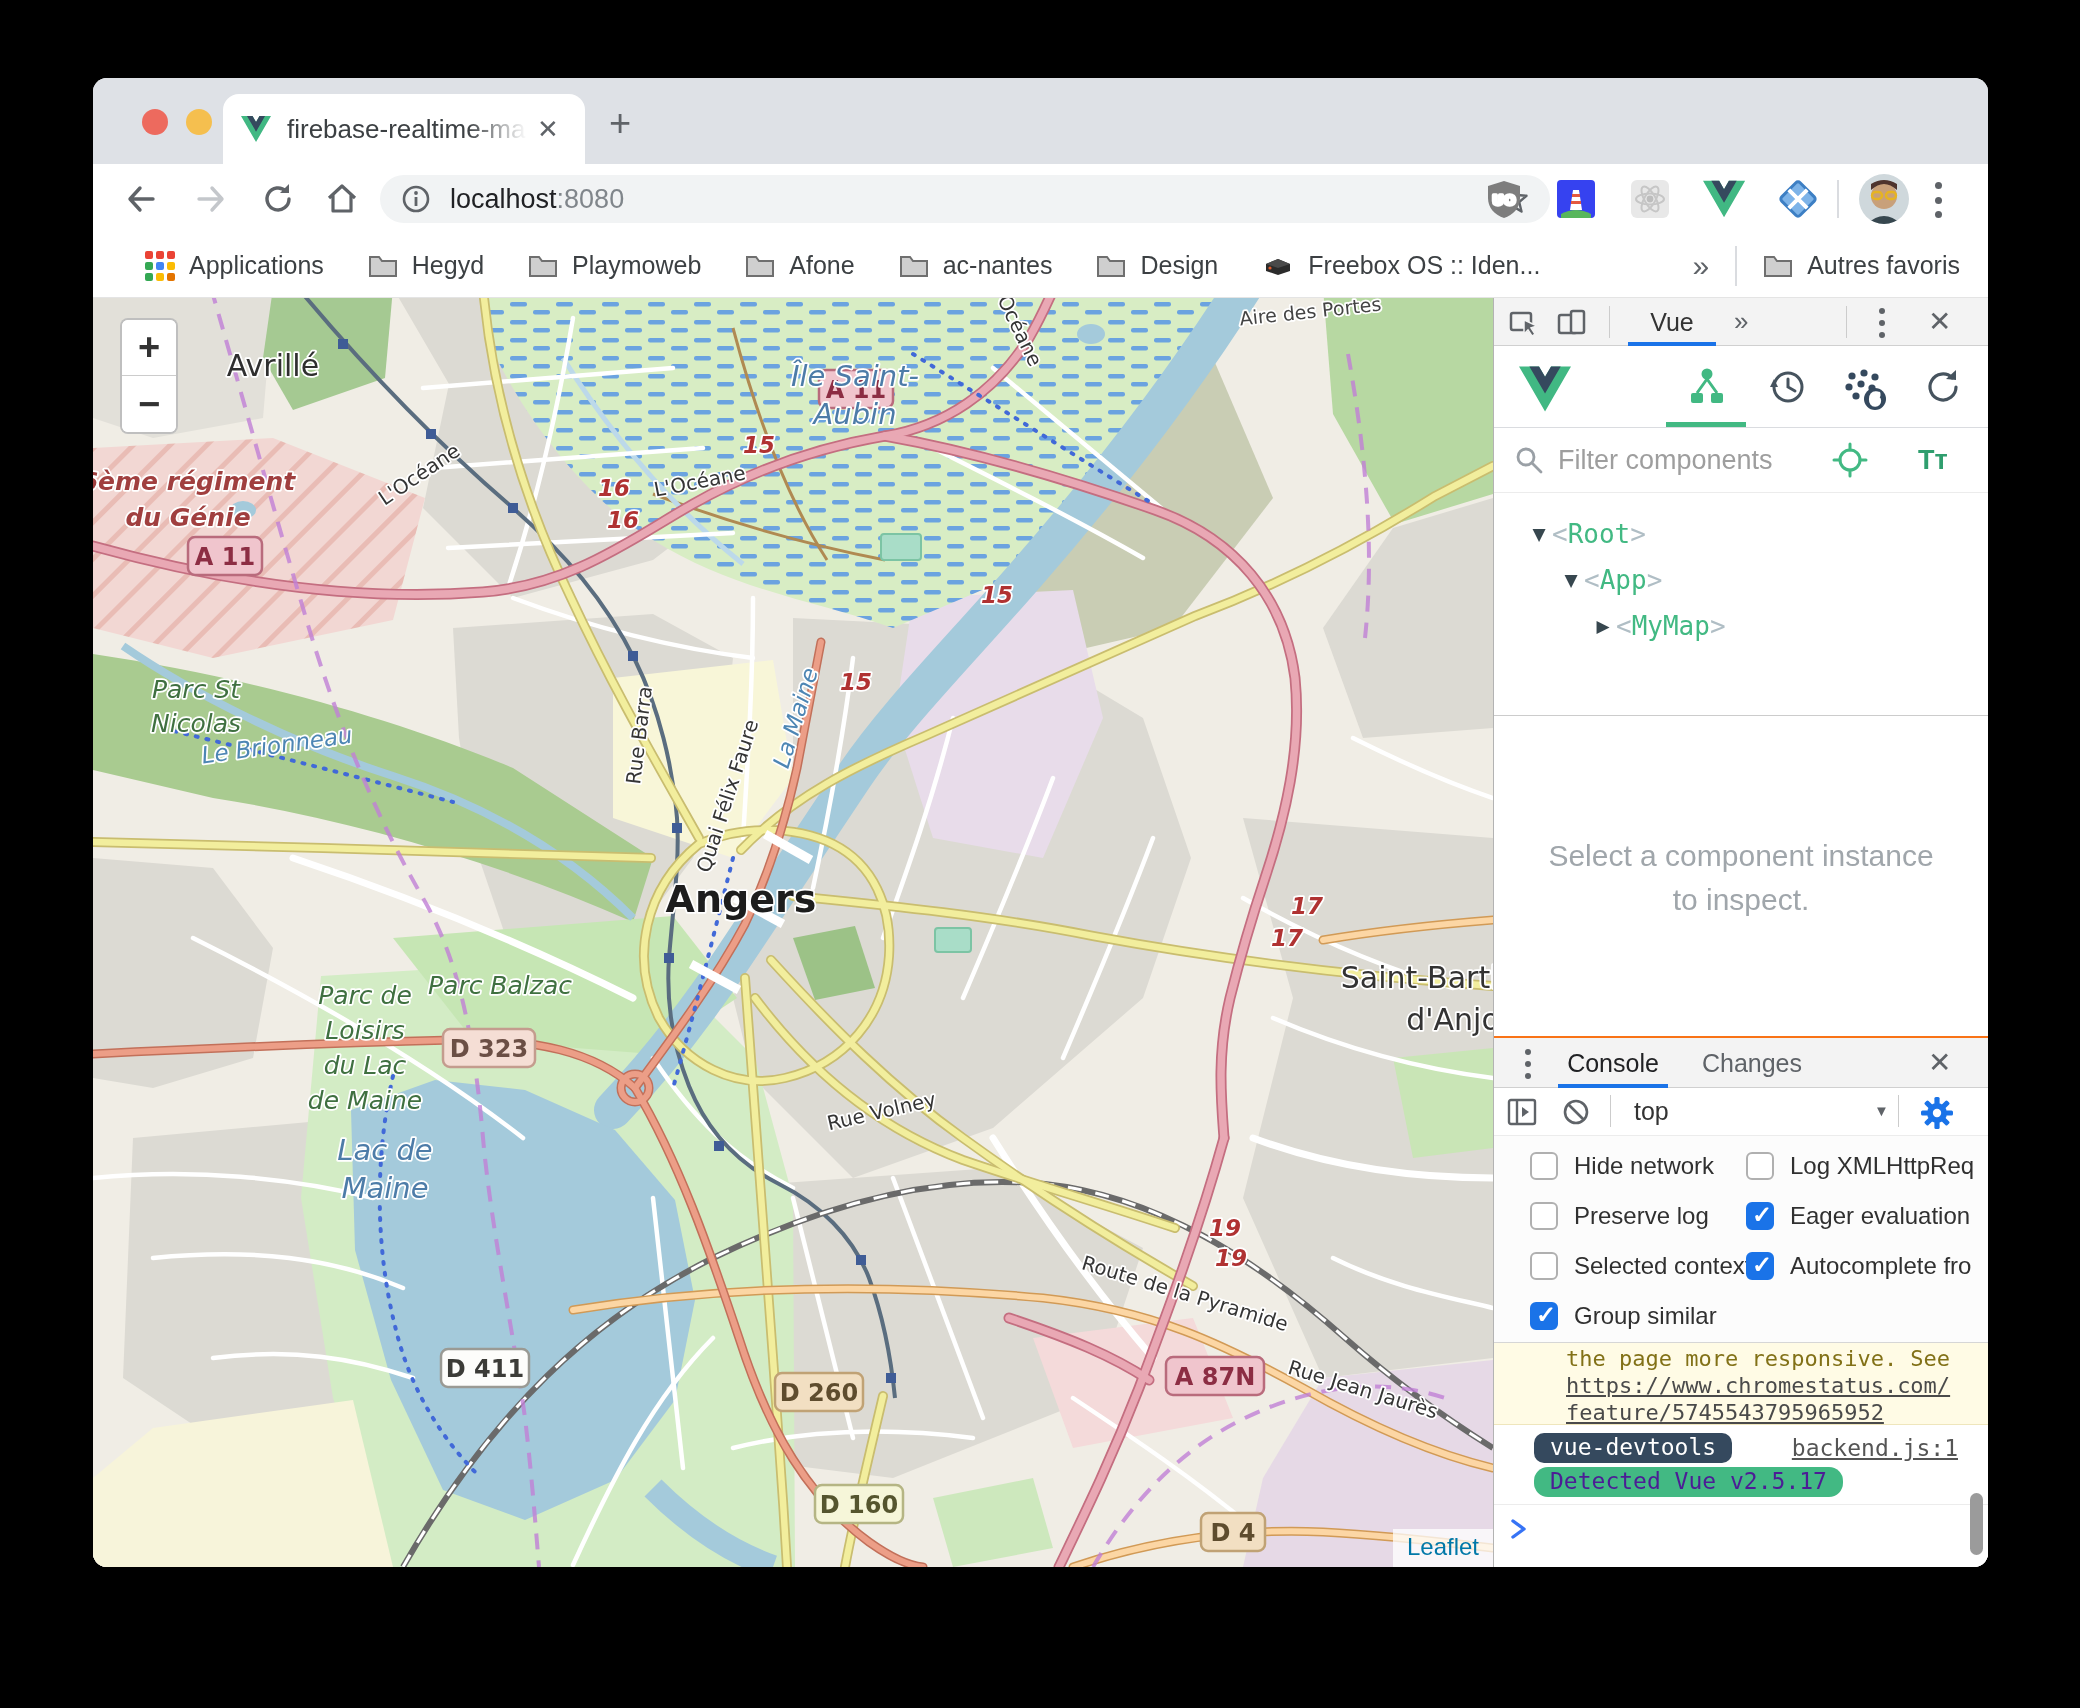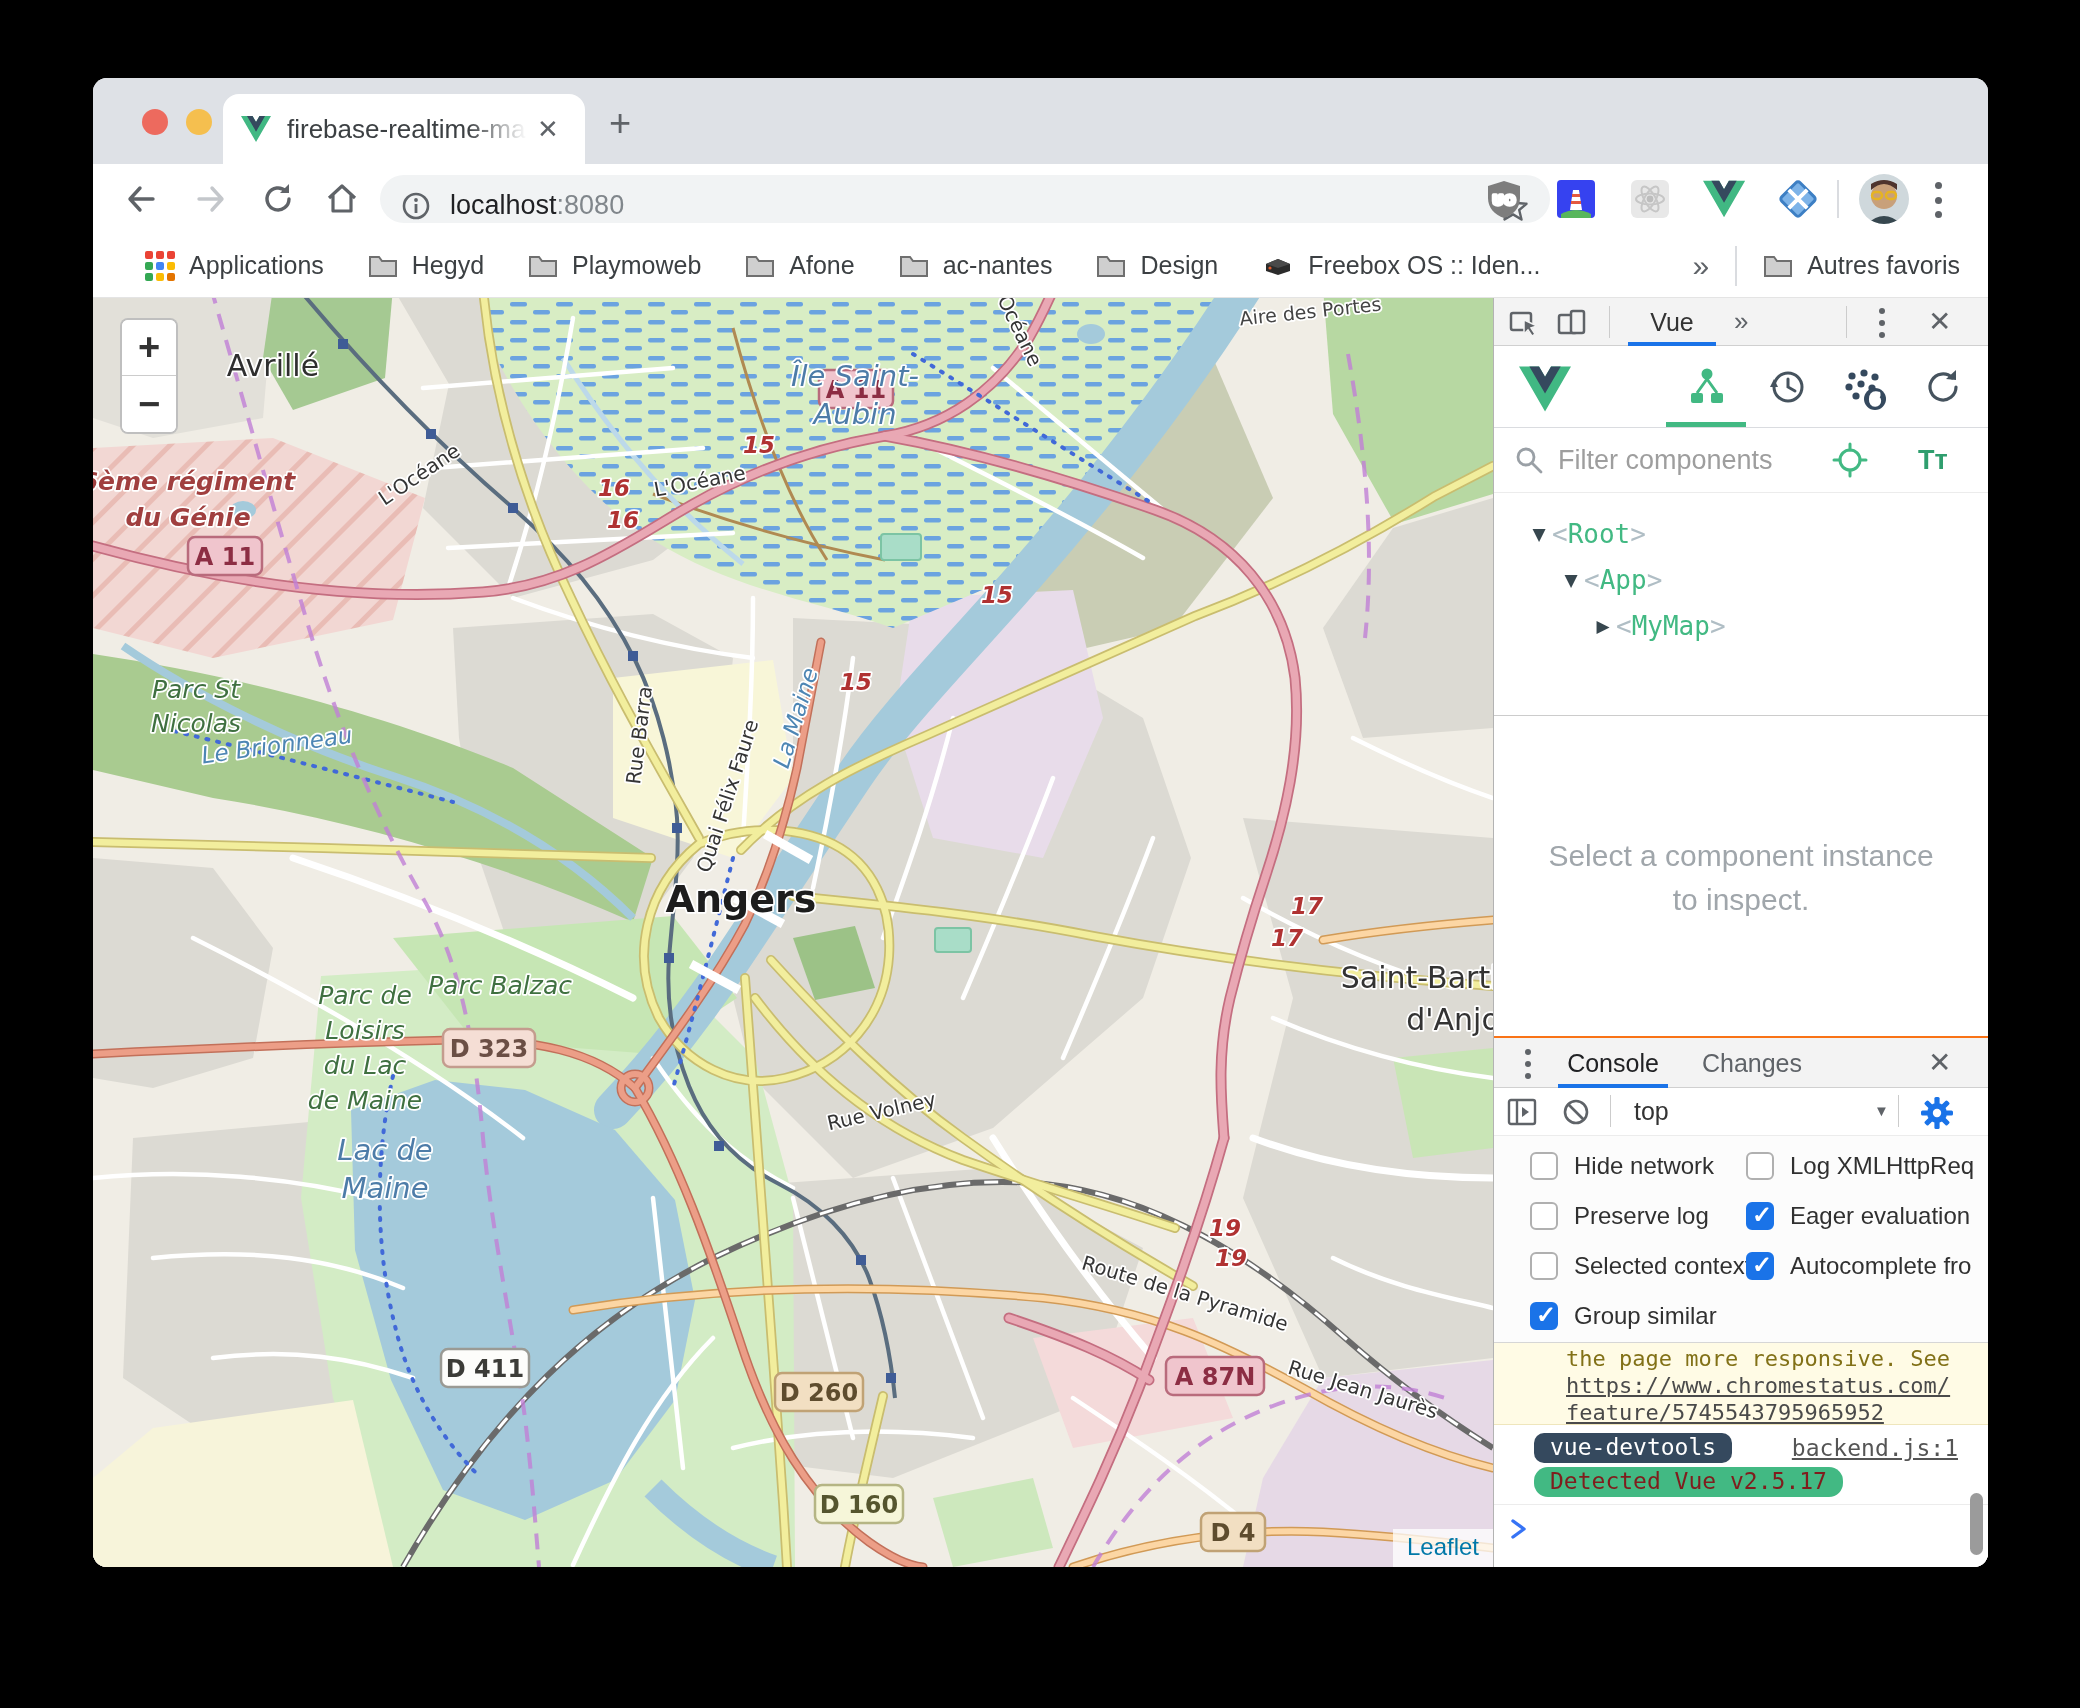--- a/index.html
+++ b/index.html
@@ -22,21 +22,21 @@
               width:240px;position:relative;}
   .tab .fade{position:absolute;right:0;top:0;bottom:0;width:60px;
              background:linear-gradient(to right, rgba(255,255,255,0), #fff);}
   .tab .close{margin-left:10px;font-size:26px;color:#5f6368;line-height:1;}
   .newtab{position:absolute;left:516px;top:26px;font-size:38px;color:#5f6368;line-height:1;font-weight:300;}
 
   
   .toolbar{position:relative;height:70px;background:#fff;}
   .navico{position:absolute;top:17px;width:36px;height:36px;}
   .urlbar{position:absolute;left:287px;top:11px;width:1170px;height:48px;border-radius:24px;
-          background:#f1f3f4;display:flex;align-items:flex-start;padding:15px 20px;}
+          background:#f1f3f4;display:flex;align-items:center;padding:15px 20px;}
   .urlbar .host{font-size:27px;color:#202124;margin-left:18px;}
   .urlbar .port{font-size:27px;color:#80868b;}
   .urlbar .star{margin-left:auto;}
   .extico{position:absolute;top:14px;width:42px;height:42px;}
   .vsep{position:absolute;top:16px;width:2px;height:38px;background:#dadce0;}
   .avatar{position:absolute;top:10px;width:50px;height:50px;border-radius:50%;overflow:hidden;}
   .kebab{position:absolute;top:18px;width:10px;height:36px;display:flex;flex-direction:column;
          justify-content:space-between;align-items:center;}
   .kebab i{width:7px;height:7px;border-radius:50%;background:#5f6368;}
 
@@ -166,21 +166,21 @@
   .chk-row .lbl{font-size:24px;color:#303030;margin-left:16px;}
 
   .warnblock{position:relative;height:82px;background:#fffbe5;border-bottom:1px solid #efe6bc;
              padding:2px 12px 0 72px;font-family:"DejaVu Sans Mono", monospace;font-size:22px;
              line-height:27px;overflow:hidden;}
   .warnblock .wtxt{color:#827117;}
   .warnblock a{color:#4a4a4a;text-decoration:underline;}
   .msgblock{position:relative;height:80px;background:#fff;border-bottom:1px solid #ececec;
             padding:8px 16px 0 40px;font-family:"DejaVu Sans Mono", monospace;font-size:23px;}
   .badge-dark{display:inline-block;background:#35495e;color:#fff;border-radius:10px;padding:1px 16px 3px;}
-  .badge-green{display:inline-block;background:#42b983;color:#7f1d1d;border-radius:14px;padding:1px 16px 3px;
+  .badge-green{display:inline-block;background:#42b983;color:#4c1d95;border-radius:14px;padding:1px 16px 3px;
                margin-top:4px;}
   .srclink{position:absolute;right:30px;top:10px;color:#555;text-decoration:underline;text-align:center;}
   .promptrow{position:relative;height:60px;background:#fff;}
   .scrollthumb{position:absolute;right:5px;top:1195px;width:13px;height:62px;border-radius:7px;background:#9b9b9b;}
 </style>
 </head>
 <body>
 
 <div class="screen">
 <div class="window">

